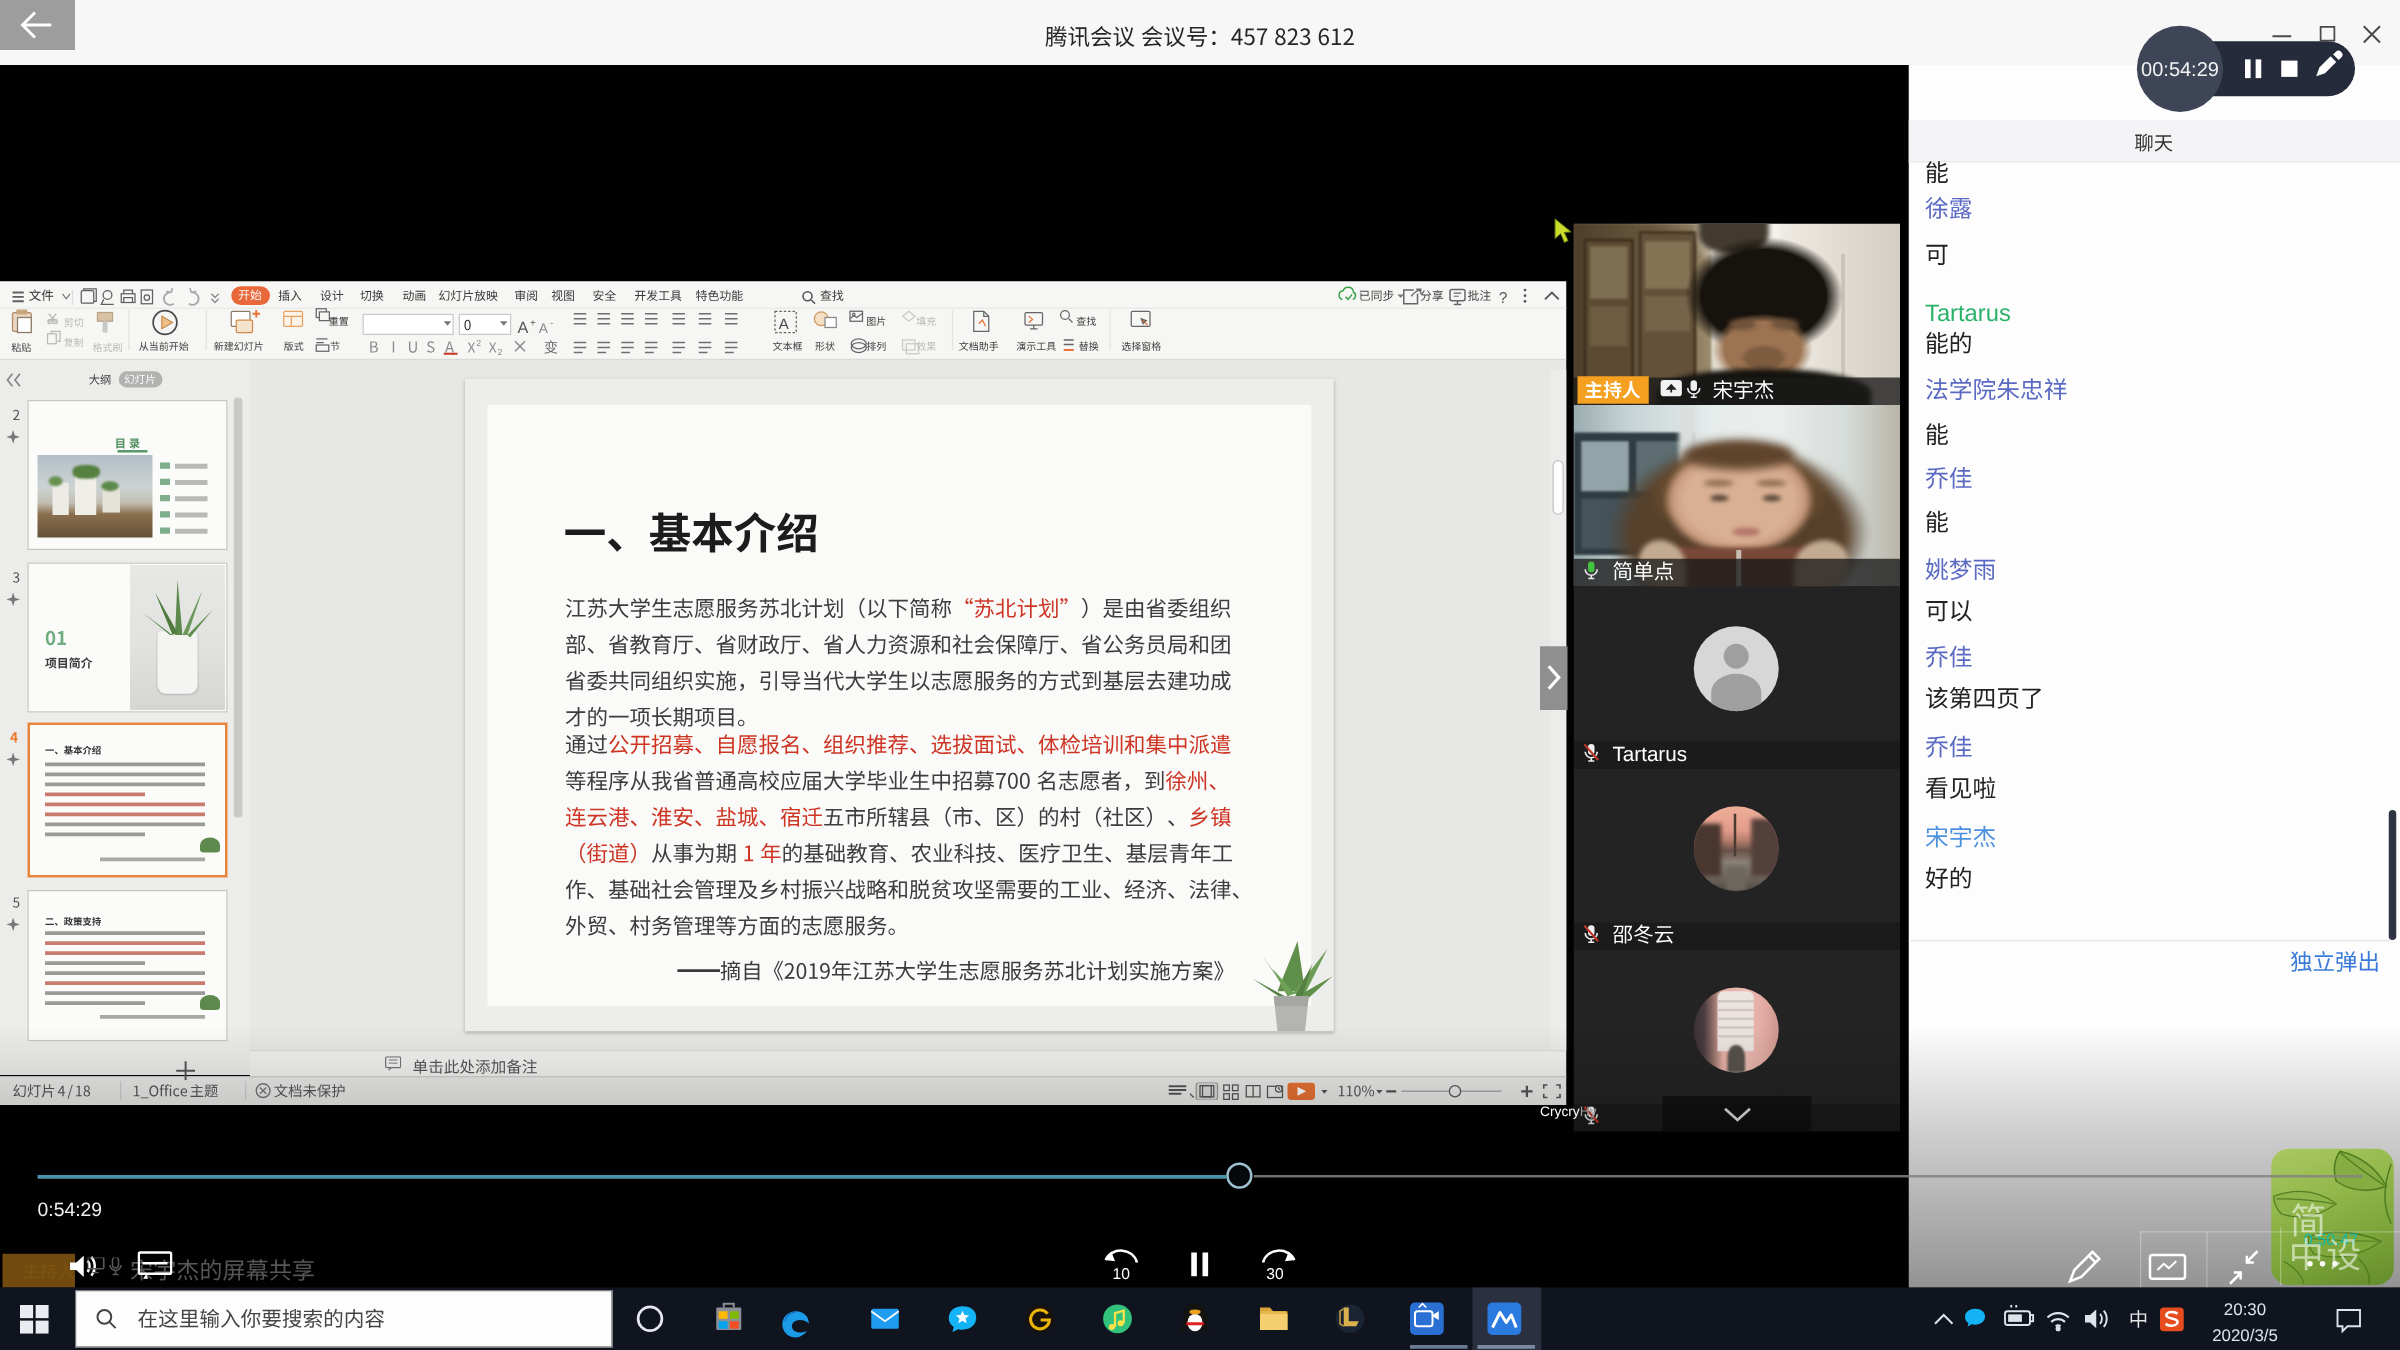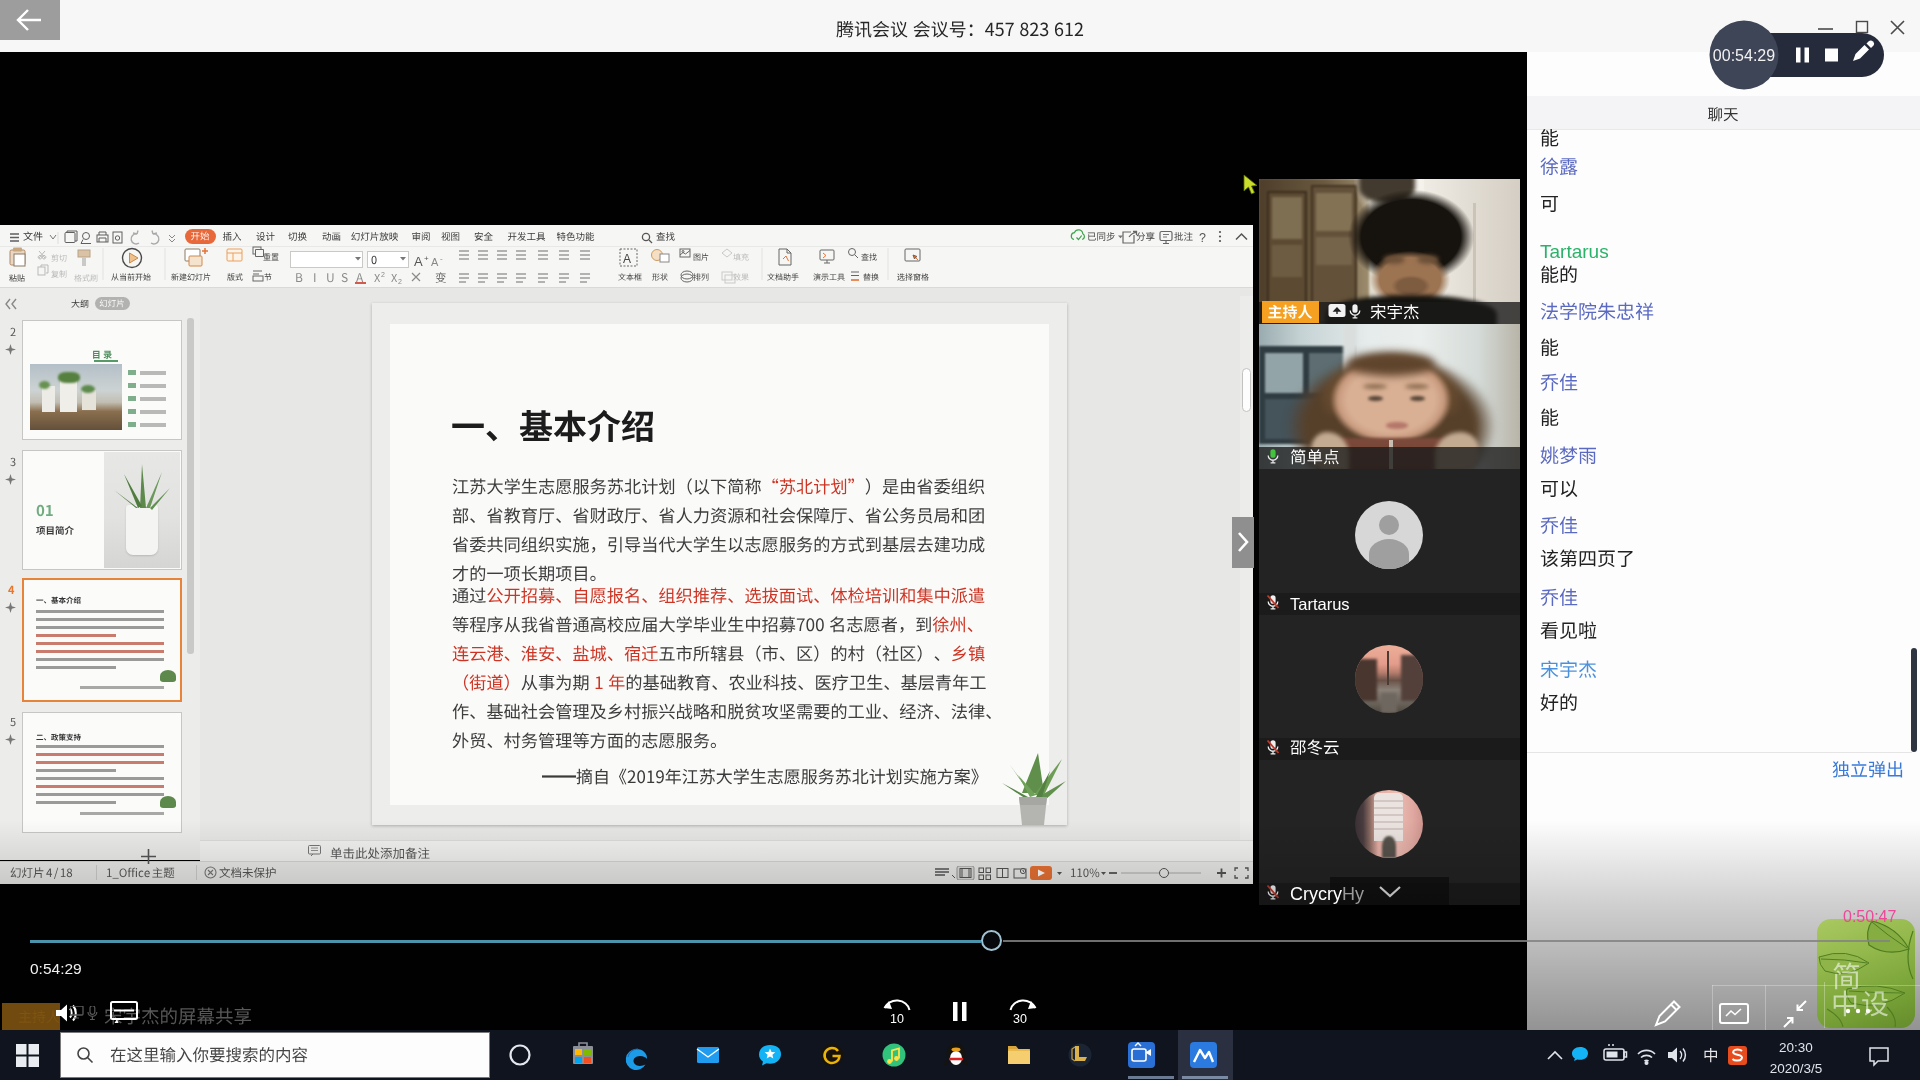--- a/index.html
+++ b/index.html
@@ -9,21 +9,21 @@
 </style></head><body>
 <div class="a" style="left:0;top:0;width:1920px;height:52px;background:#f7f7f7"></div>
 <div class="a" style="left:0;top:0;width:60px;height:40px;background:#9d9d9d"></div>
 <div class="a" style="left:0;top:52px;width:1527px;height:978px;background:#010101"></div>
 <div class="a" style="left:1527px;top:52px;width:393px;height:978px;background:#fdfdfd"></div>
 <div class="a" style="left:1527px;top:96px;width:393px;height:34px;background:#f4f4f6;border-bottom:1px solid #e9e9e9"></div>
 <div class="a" style="left:1527px;top:752px;width:385px;height:1px;background:#e5e5e5"></div>
 <div class="a" style="left:1911px;top:648px;width:6px;height:104px;background:#2e3540;border-radius:3px"></div>
 <div class="a" style="left:1540px;top:241px;font-size:19px;color:#2bb26a;z-index:3">Tartarus</div>
 <div class="a" style="left:1290px;top:595px;font-size:16.5px;color:#fff;z-index:3">Tartarus</div>
-<div class="a" style="left:1290px;top:884px;font-size:18px;color:#fff;z-index:3">Crycry<span style="color:#9a9a9a">Hy</span></div>
+<div class="a" style="left:1232px;top:884px;font-size:11px;color:#fff;z-index:3">Crycry<span style="color:#9a9a9a">Hy</span></div>
 <div class="a" style="left:0;top:225px;width:1253px;height:63px;background:#f6f6f4;border-bottom:1px solid #d9d9d7"></div>
 <div class="a" style="left:0;top:246px;width:1253px;height:1px;background:#e8e8e6"></div>
 <div class="a" style="left:185px;top:229px;width:31px;height:15px;background:#e8683a;border-radius:8px"></div>
 <div class="a" style="left:290px;top:251px;width:73px;height:17px;background:#fff;border:1px solid #c9c9c7"></div>
 <div class="a" style="left:367px;top:251px;width:42px;height:17px;background:#fff;border:1px solid #c9c9c7"></div>
 <div class="a" style="left:0;top:288px;width:200px;height:572px;background:#ececea"></div>
 <div class="a" style="left:95px;top:297px;width:35px;height:13px;background:#b2b2b0;border-radius:7px"></div>
 <div class="a" style="left:200px;top:288px;width:1053px;height:552px;background:#e7e7e5"></div>
 <div class="a" style="left:22px;top:320px;width:160px;height:120px;background:#fbfbfa;border:1px solid #c6c6c4"></div>
 <div class="a" style="left:22px;top:450px;width:160px;height:120px;background:#fbfbfa;border:1px solid #c6c6c4"></div>
@@ -1578,21 +1578,21 @@
 <path d="M10 90 Q24 98 26 108" stroke="#527f22" stroke-width="1.1" fill="none"></path>
 </svg></div>
 <div class="a" style="left:1712px;top:985px;width:208px;height:1px;background:rgba(255,255,255,0.28)"></div>
 <div class="a" style="left:1712px;top:985px;width:1px;height:45px;background:rgba(255,255,255,0.28)"></div>
 <div class="a" style="left:1765px;top:985px;width:1px;height:45px;background:rgba(255,255,255,0.28)"></div>
 <div class="a" style="left:1824px;top:982px;width:1px;height:46px;background:rgba(255,255,255,0.3)"></div>
 <div class="a" style="left:30px;top:940px;width:951px;height:2.5px;background:#4a93ab"></div>
 <div class="a" style="left:1003px;top:940px;width:887px;height:2px;background:rgba(130,130,130,0.85)"></div>
 <div class="a" style="left:981px;top:930px;width:21px;height:21px;border-radius:50%;border:2px solid #9fc3d2;background:rgba(10,14,18,0.6)"></div>
 <div class="a" style="left:30px;top:960px;width:120px;height:16px;color:#f0f0f0;font-size:15.5px">0:54:29</div>
-<div class="a" style="left:1843px;top:908px;width:60px;height:16px;color:#ec4899;font-size:16px">0:50:47</div>
+<div class="a" style="left:1843px;top:984px;width:60px;height:16px;color:#14b8a6;font-size:13px">0:50:47</div>
 <div class="a" style="left:2px;top:1003px;width:58px;height:27px;background:rgba(235,155,30,0.48)"></div>
 <svg class="a" style="left:46px;top:998px" width="34" height="30" viewBox="0 0 34 30">
 <path d="M10 12h5l6-5.5v17l-6-5.5h-5Z" fill="#fff"></path>
 <path d="M24 10.5a7 7 0 0 1 0 9M27 7.5a11.5 11.5 0 0 1 0 15" stroke="#fff" stroke-width="2" fill="none"></path>
 </svg>
 <svg class="a" style="left:70px;top:1006px" width="36" height="20" viewBox="0 0 36 20">
     <rect x="0" y="0" width="13" height="9" rx="1" fill="none" stroke="#5a5a5a" stroke-width="1.3"></rect>
     <path d="M4 12h5M6.5 9v3" stroke="#5a5a5a"></path>
     <path d="M20 2a2.4 2.4 0 0 1 4.8 0v4a2.4 2.4 0 0 1-4.8 0ZM18 6a4.4 4.4 0 0 0 8.8 0M22.4 10.5v3M20 13.5h4.8" stroke="#5a5a5a" stroke-width="1.2" fill="none"></path>
   </svg>

